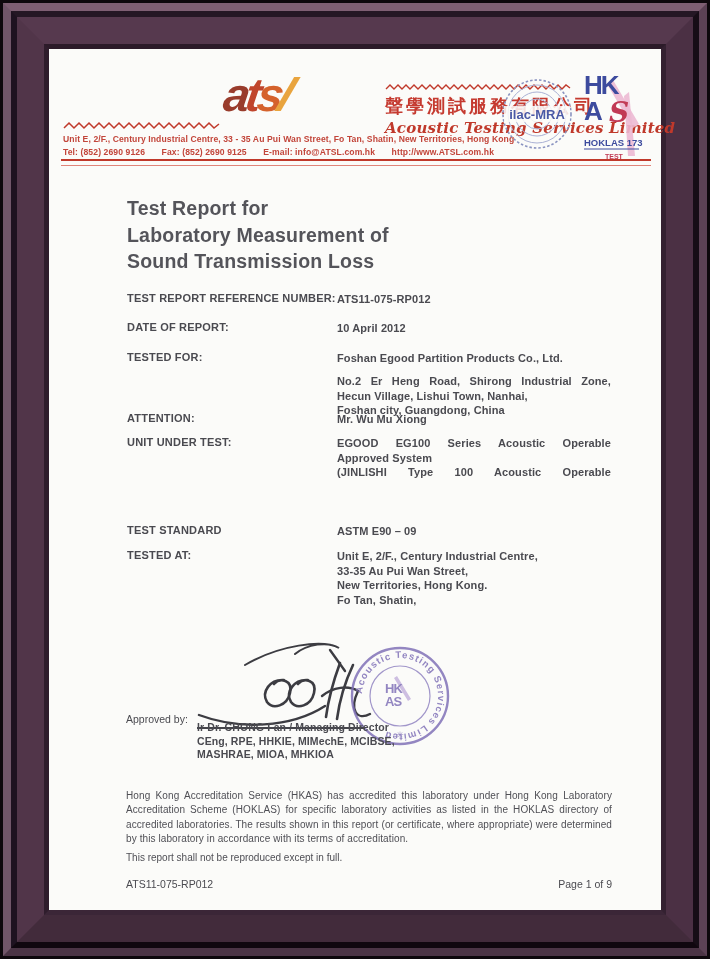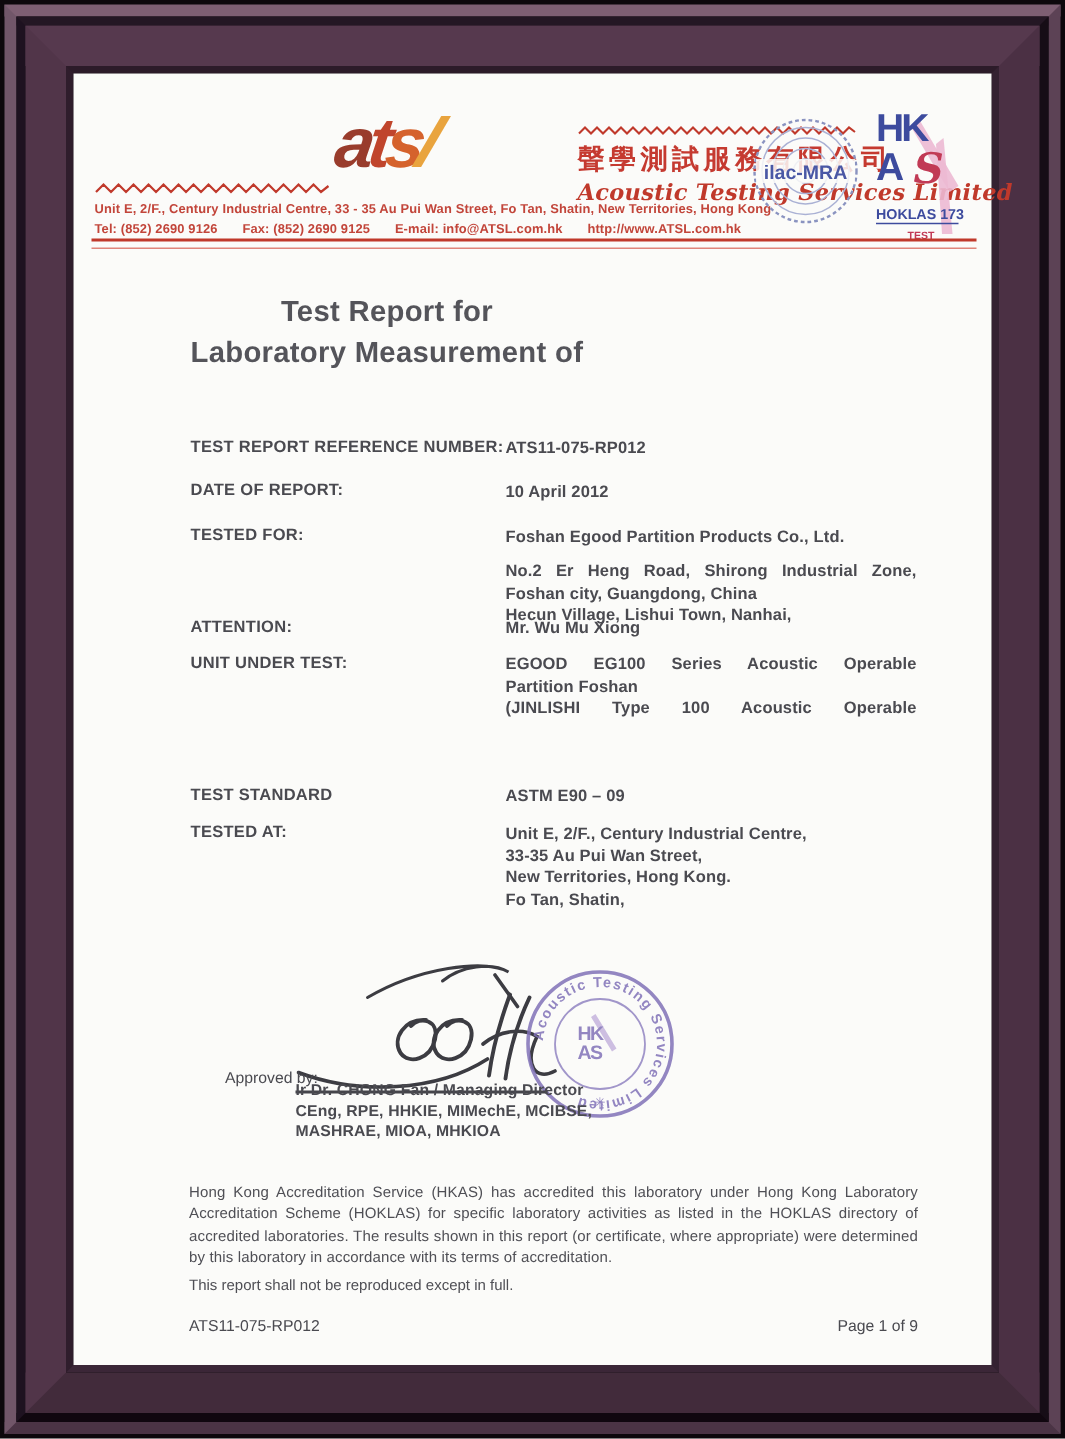--- a/index.html
+++ b/index.html
@@ -33,28 +33,28 @@
     font-weight:bold;font-size:15px;white-space:nowrap;margin-top:1px;letter-spacing:0.2px;}
   .addr-lines{left:14px;top:84px;width:488px;color:#c2453a;font-size:8.6px;
     font-weight:bold;line-height:13px;letter-spacing:0.1px;}
   .addr-lines .contact span{margin-right:14px;}
   .red-rule{left:12px;top:110px;width:590px;height:4px;
     border-top:2px solid #c0392b;border-bottom:1px solid #e0857a;}
   .ilac-logo{left:451px;top:27px;}
   .hkas-logo{left:534px;top:21px;}
   
   .doc-title{left:78px;top:146px;font-size:19.5px;font-weight:bold;
-    color:#54545a;line-height:26.5px;letter-spacing:0.2px;text-align:center;}
+    color:#54545a;line-height:26.5px;letter-spacing:0.2px;}
   
   .row{left:0;width:612px;color:#4a4a50;font-size:11px;font-weight:bold;}
   .row .lab{position:absolute;left:78px;top:0;white-space:nowrap;letter-spacing:0.2px;}
   .row .val{position:absolute;left:288px;top:0;width:274px;line-height:14.5px;letter-spacing:0.1px;}
   .jl{text-align:justify;text-align-last:justify;}
   
-  .approved-label{left:77px;top:664px;font-size:10.5px;color:#4a4a50;margin-left:24px;}
+  .approved-label{left:77px;top:664px;font-size:10.5px;color:#4a4a50;}
   .sig-svg{left:138px;top:586px;}
   .stamp-svg{left:296px;top:592px;opacity:0.85;}
   .sig-line{left:148px;top:678px;width:168px;border-top:2px solid #45454b;}
   .name-block{left:148px;top:672px;font-size:10.5px;font-weight:bold;
     color:#4a4a50;line-height:13.5px;letter-spacing:0.1px;}
   
   .accred-para{left:77px;top:740px;width:486px;font-size:10px;color:#4f4f55;
     line-height:14.3px;text-align:justify;letter-spacing:0.1px;}
   .repro-note{left:77px;top:803px;font-size:10px;color:#4f4f55;}
   .bottom-row{left:77px;top:829px;width:486px;font-size:10.5px;color:#4a4a50;}
@@ -115,54 +115,55 @@
     <text x="1" y="76" font-family="Liberation Sans, sans-serif" font-size="9.5" font-weight="bold" fill="#3d4b9e">HOKLAS 173</text>
     <line x1="1" y1="79" x2="56" y2="79" stroke="#3d4b9e" stroke-width="1"></line>
     <text x="22" y="89" font-family="Liberation Sans, sans-serif" font-size="7" font-weight="bold" fill="#c13a55">TEST</text>
   </svg>
 
   <div class="abs red-rule"></div>
 
   <div class="abs doc-title">
     <div>Test Report for</div>
     <div>Laboratory Measurement of</div>
+    <div>Sound Transmission Loss</div>
   </div>
 
   <div class="abs row" style="top:243px;">
     <span class="lab">TEST REPORT REFERENCE NUMBER:</span>
     <span class="val">ATS11-075-RP012</span>
   </div>
 
   <div class="abs row" style="top:272px;">
     <span class="lab">DATE OF REPORT:</span>
     <span class="val">10 April 2012</span>
   </div>
 
   <div class="abs row" style="top:302px;">
     <span class="lab">TESTED FOR:</span>
     <span class="val">Foshan Egood Partition Products Co., Ltd.</span>
   </div>
   <div class="abs row" style="top:325px;">
     <div class="val">
       <div class="jl">No.2 Er Heng Road, Shirong Industrial Zone,</div>
+      <div>Hecun Village, Lishui Town, Nanhai,</div>
       <div>Foshan city, Guangdong, China</div>
-      <div>Hecun Village, Lishui Town, Nanhai,</div>
     </div>
   </div>
 
   <div class="abs row" style="top:363px;">
     <span class="lab">ATTENTION:</span>
     <span class="val">Mr. Wu Mu Xiong</span>
   </div>
 
   <div class="abs row" style="top:387px;">
     <span class="lab">UNIT UNDER TEST:</span>
     <div class="val">
       <div class="jl">EGOOD EG100 Series Acoustic Operable</div>
-      <div>Partition Foshan</div>
+      <div>Approved System</div>
       <div class="jl">(JINLISHI Type 100 Acoustic Operable</div>
     </div>
   </div>
 
   <div class="abs row" style="top:475px;">
     <span class="lab">TEST STANDARD</span>
     <span class="val">ASTM E90 – 09</span>
   </div>
 
   <div class="abs row" style="top:500px;">

